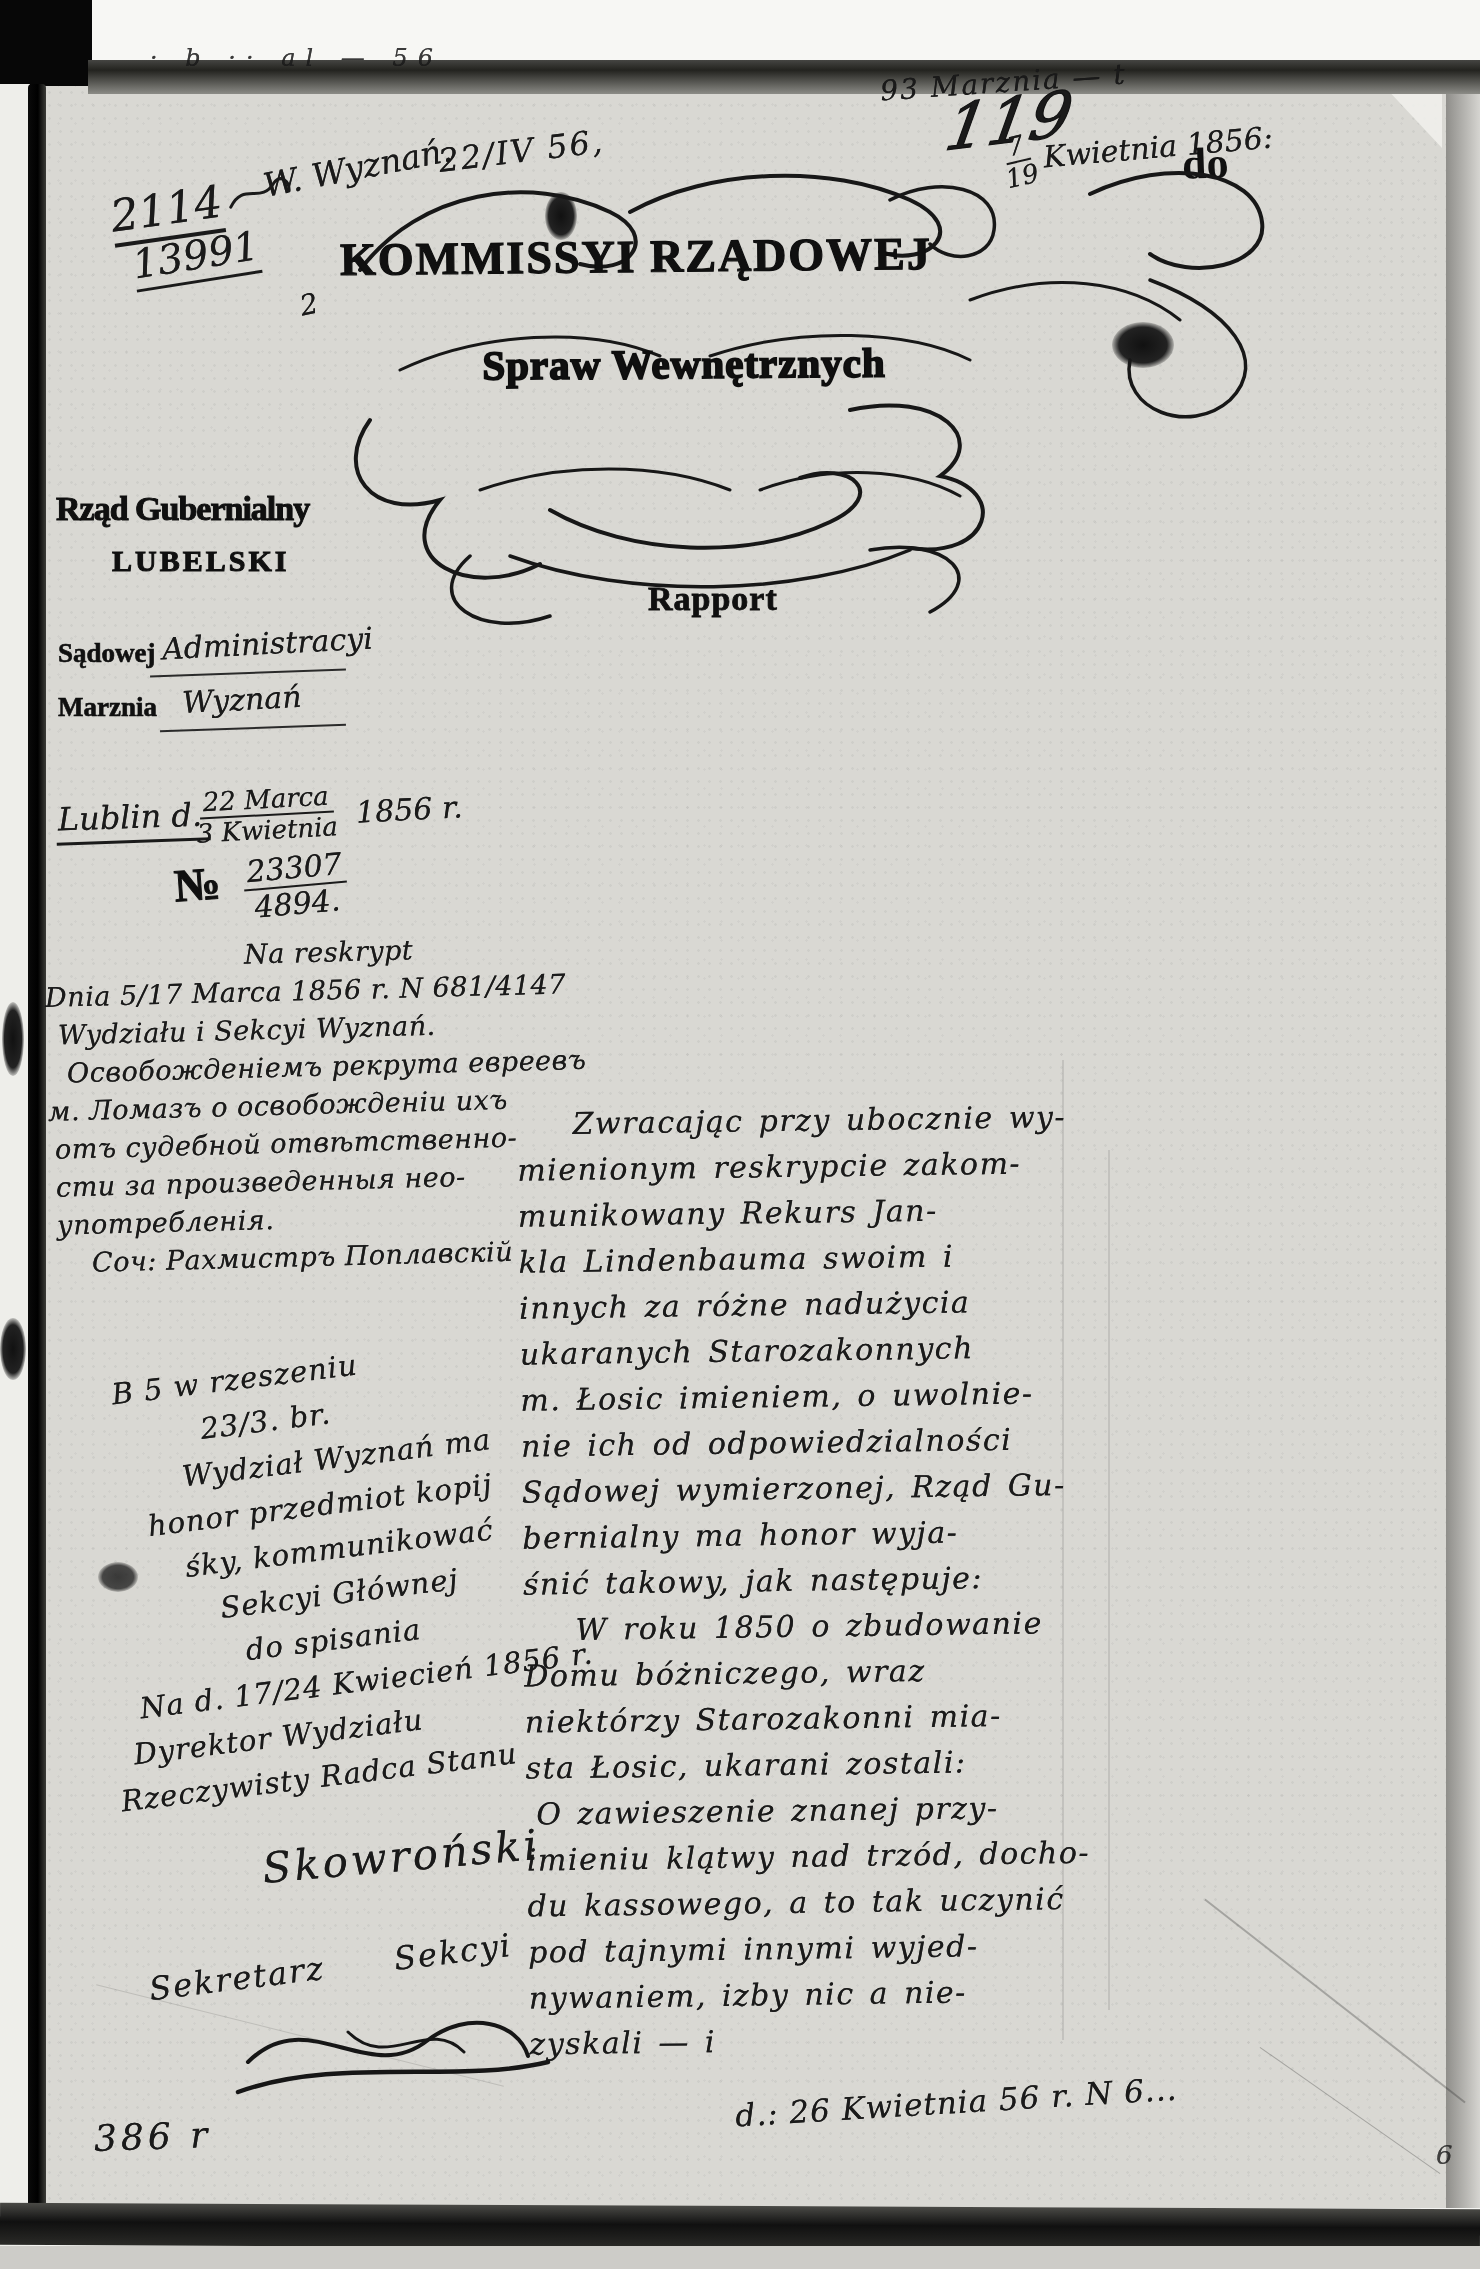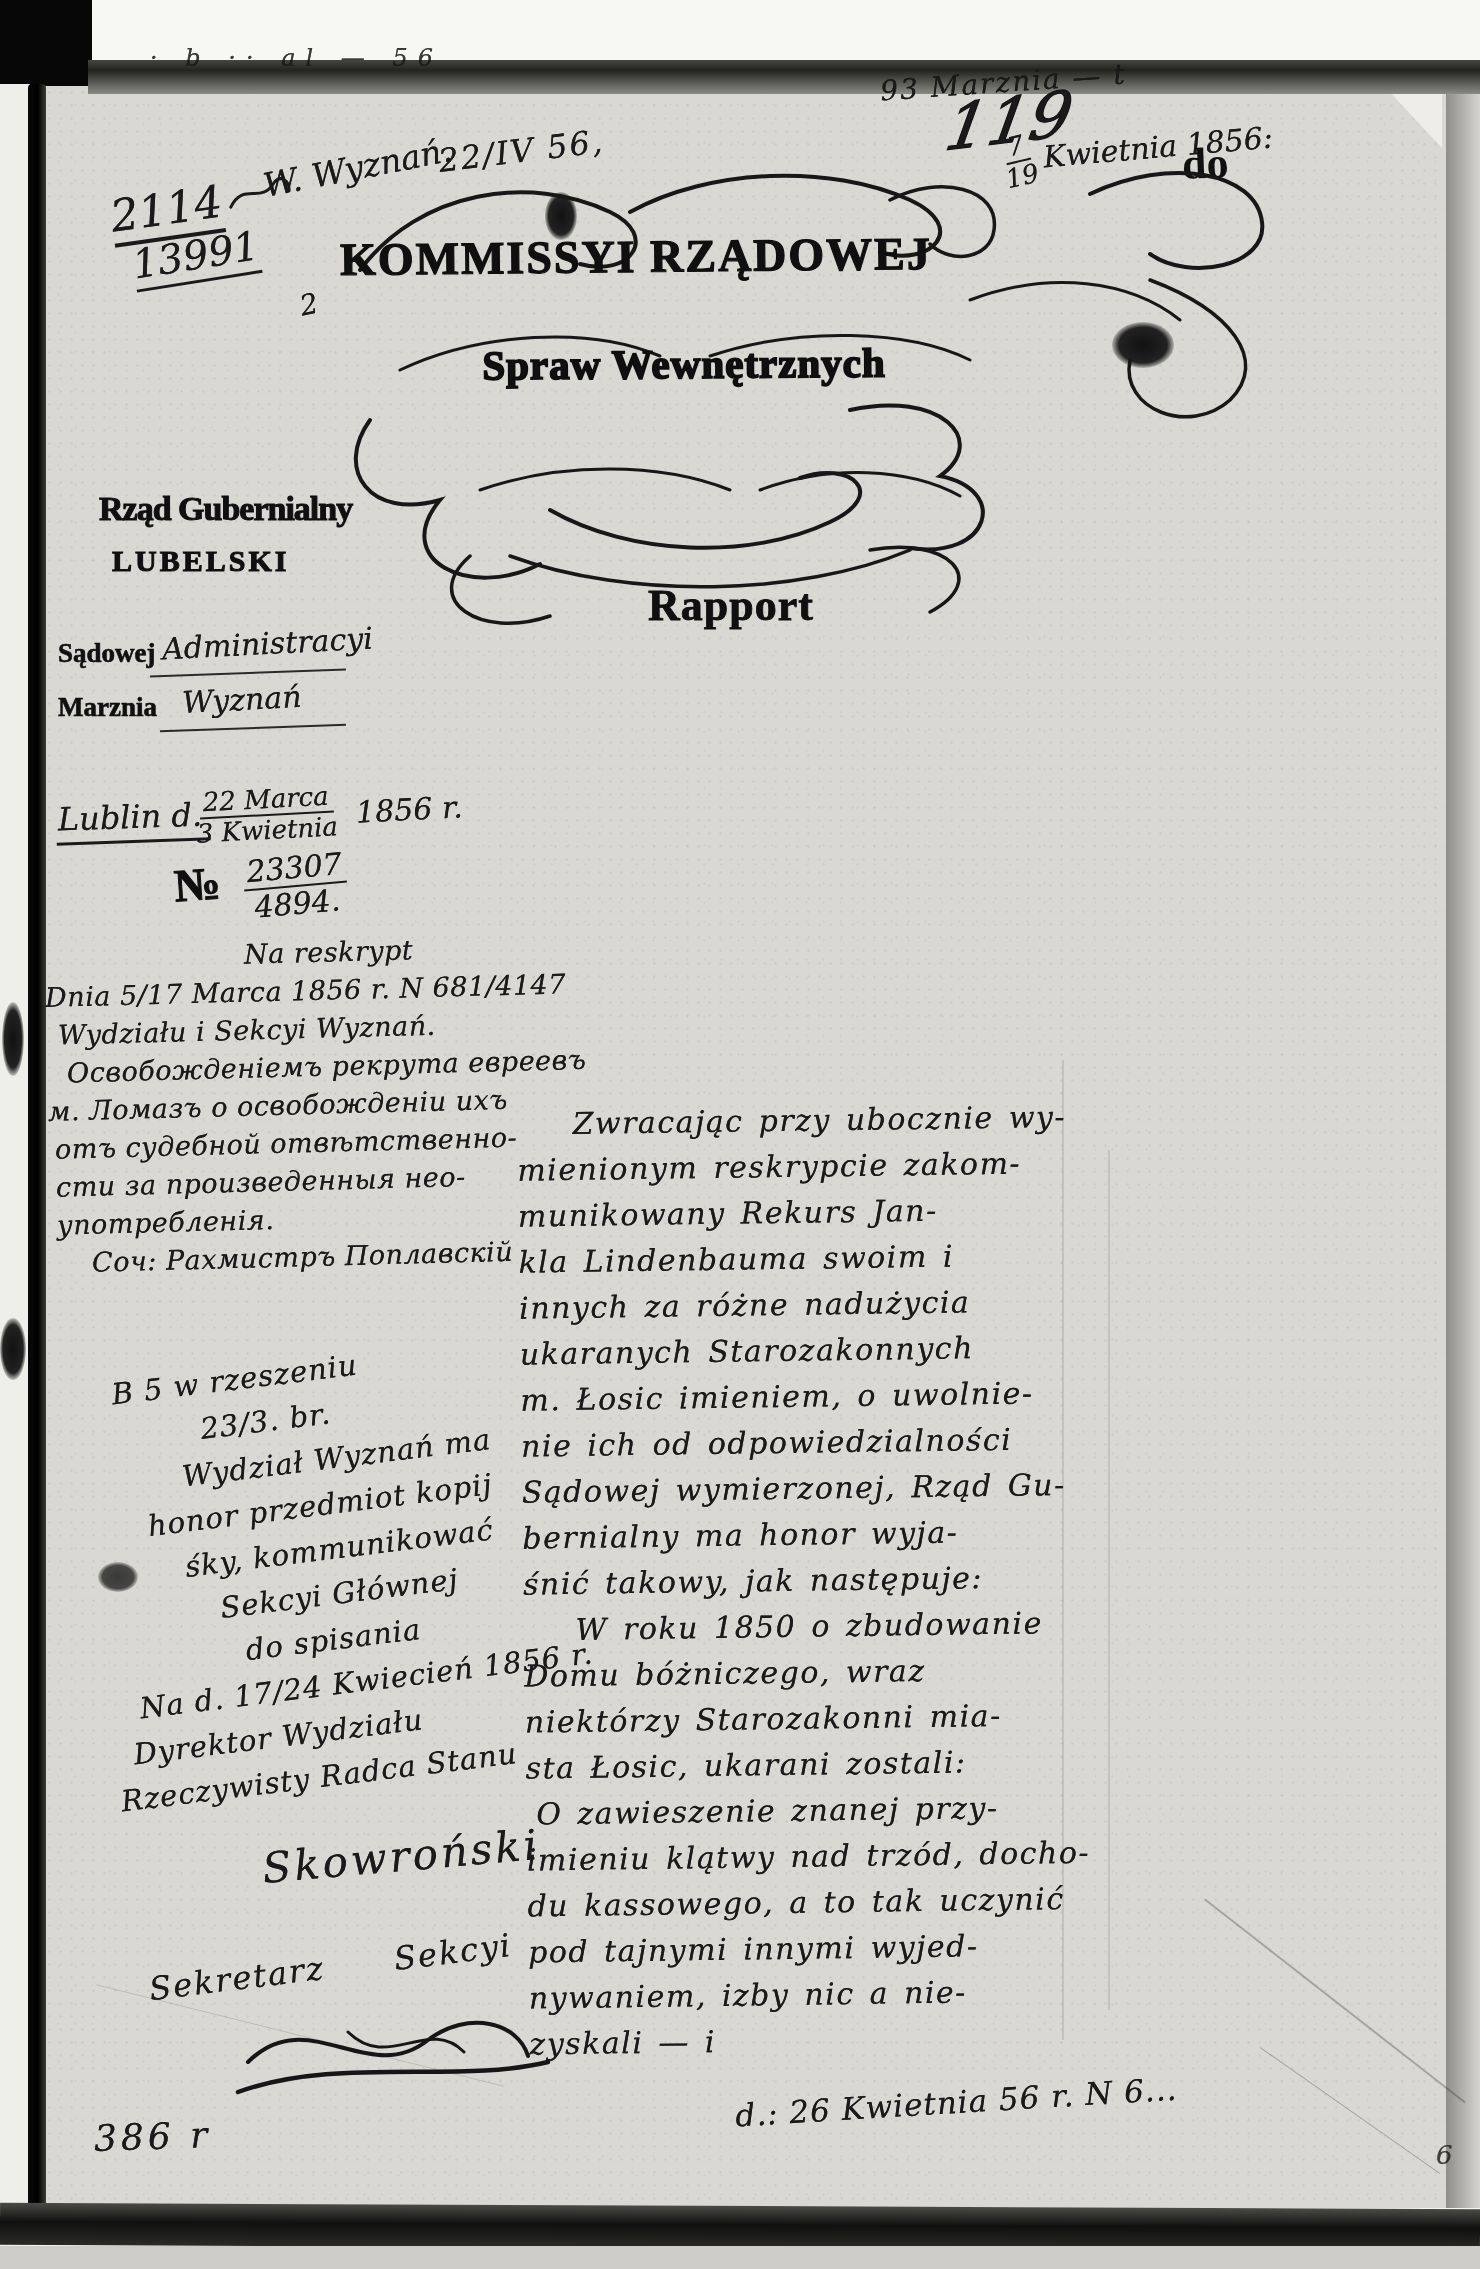--- a/index.html
+++ b/index.html
@@ -66,24 +66,24 @@
   .a-do{left:1182px;top:138px;font-size:44px;transform:rotate(-2deg);}
 
   
   .t-flourish{position:absolute;left:330px;top:160px;}
   .t-line1{left:340px;top:230px;width:585px;text-align:center;font-size:46px;letter-spacing:2px;
     -webkit-text-stroke:1.2px #0e0e0e;transform:rotate(-.6deg);}
   .t-line2{left:478px;top:340px;width:412px;text-align:center;font-size:41px;letter-spacing:1px;
     -webkit-text-stroke:1.8px #0e0e0e;transform:rotate(-.4deg);}
   .t-line3{left:500px;top:424px;width:300px;text-align:center;font-size:40px;
     -webkit-text-stroke:1.6px #0e0e0e;}
-  .t-rapport{left:648px;top:580px;font-size:44px;letter-spacing:1px;text-align:center;-webkit-text-stroke:.8px #0e0e0e;}
-
-  
-  .lh-gov1{left:56px;top:490px;font-size:34px;letter-spacing:-1px;margin-left:43px;-webkit-text-stroke:1px #0e0e0e;}
+  .t-rapport{left:648px;top:580px;font-size:34px;letter-spacing:1px;text-align:center;-webkit-text-stroke:.8px #0e0e0e;}
+
+  
+  .lh-gov1{left:56px;top:490px;font-size:34px;letter-spacing:-1px;-webkit-text-stroke:1px #0e0e0e;}
   .lh-gov2{left:112px;top:544px;font-size:30px;letter-spacing:3px;text-align:center;-webkit-text-stroke:1px #0e0e0e;}
   .lh-wydz-label{left:58px;top:638px;font-size:27px;-webkit-text-stroke:.6px #0e0e0e;}
   .lh-wydz-value{left:162px;top:626px;font-size:30px;transform:rotate(-3deg);}
   .lh-rule1{position:absolute;left:150px;top:672px;width:196px;height:2px;background:#2a2a2a;transform:rotate(-2deg);}
   .lh-sekcya-label{left:58px;top:692px;font-size:27px;-webkit-text-stroke:.6px #0e0e0e;}
   .lh-sekcya-value{left:182px;top:682px;font-size:30px;transform:rotate(-3deg);}
   .lh-rule2{position:absolute;left:160px;top:727px;width:186px;height:2px;background:#2a2a2a;transform:rotate(-2deg);}
 
   
   .d-place{left:56px;top:798px;font-size:32px;transform:rotate(-2deg);border-bottom:3px solid #1a1a1a;padding:0 8px 4px 2px;}

